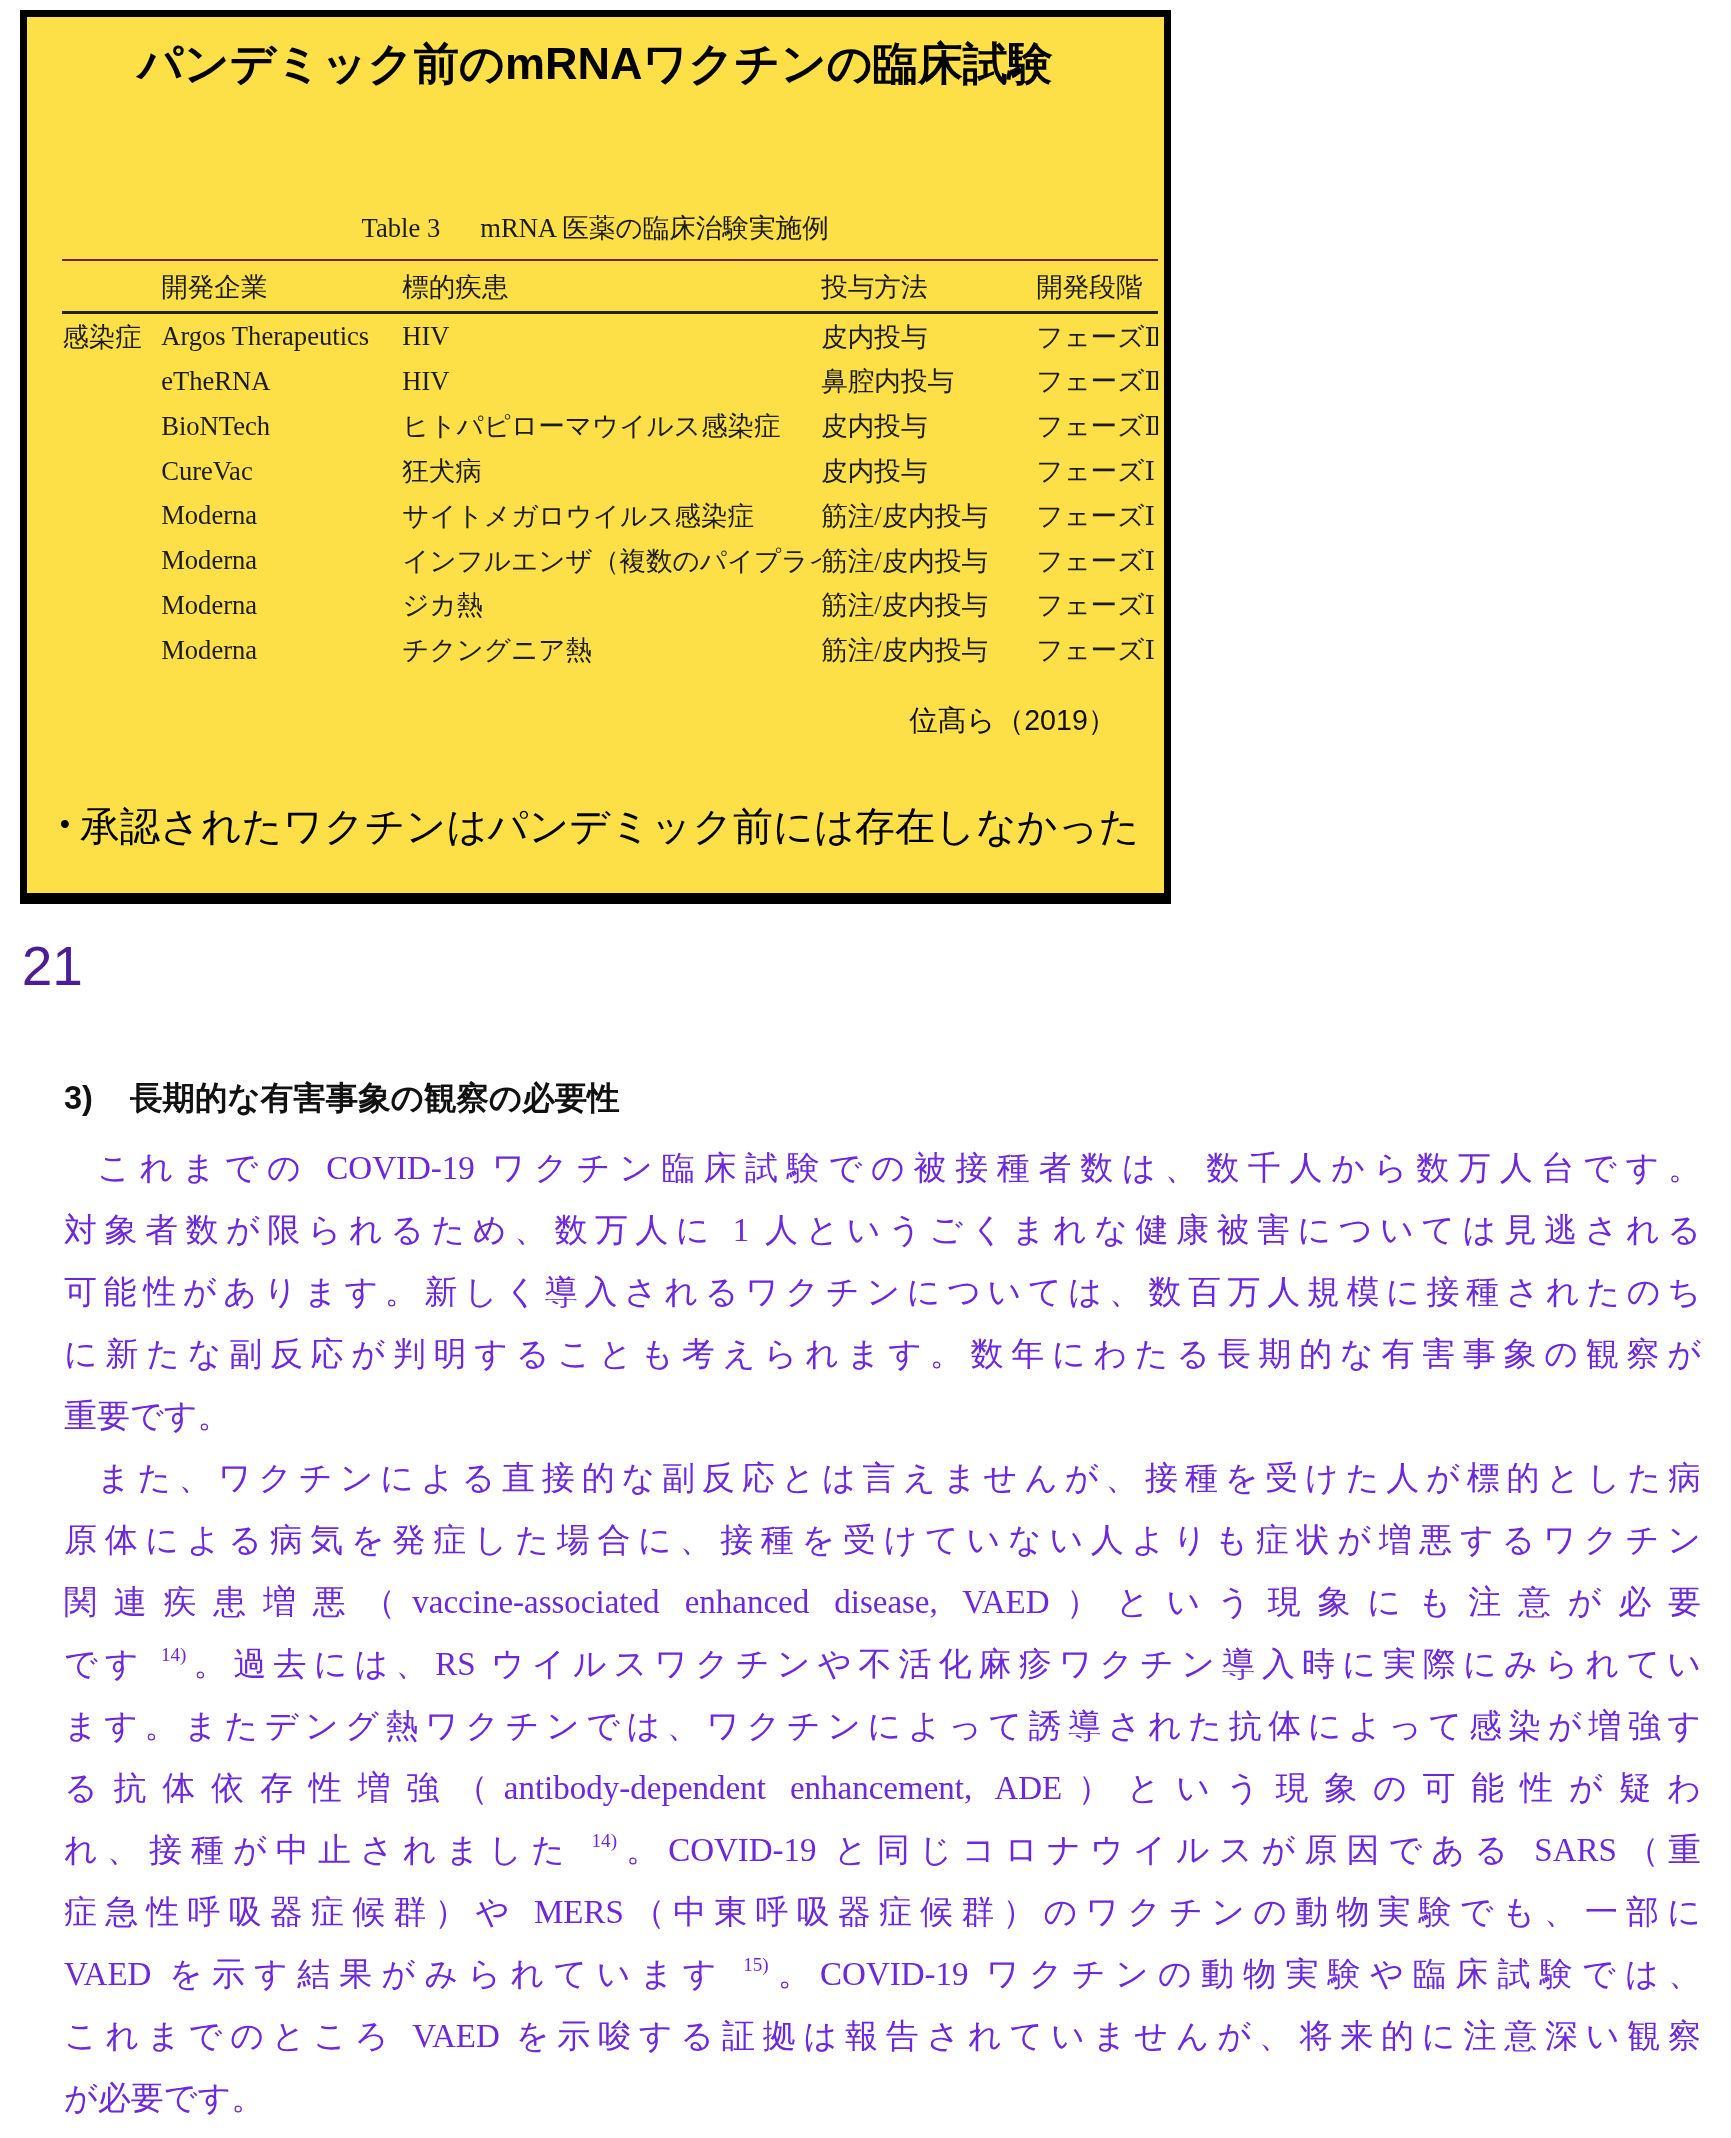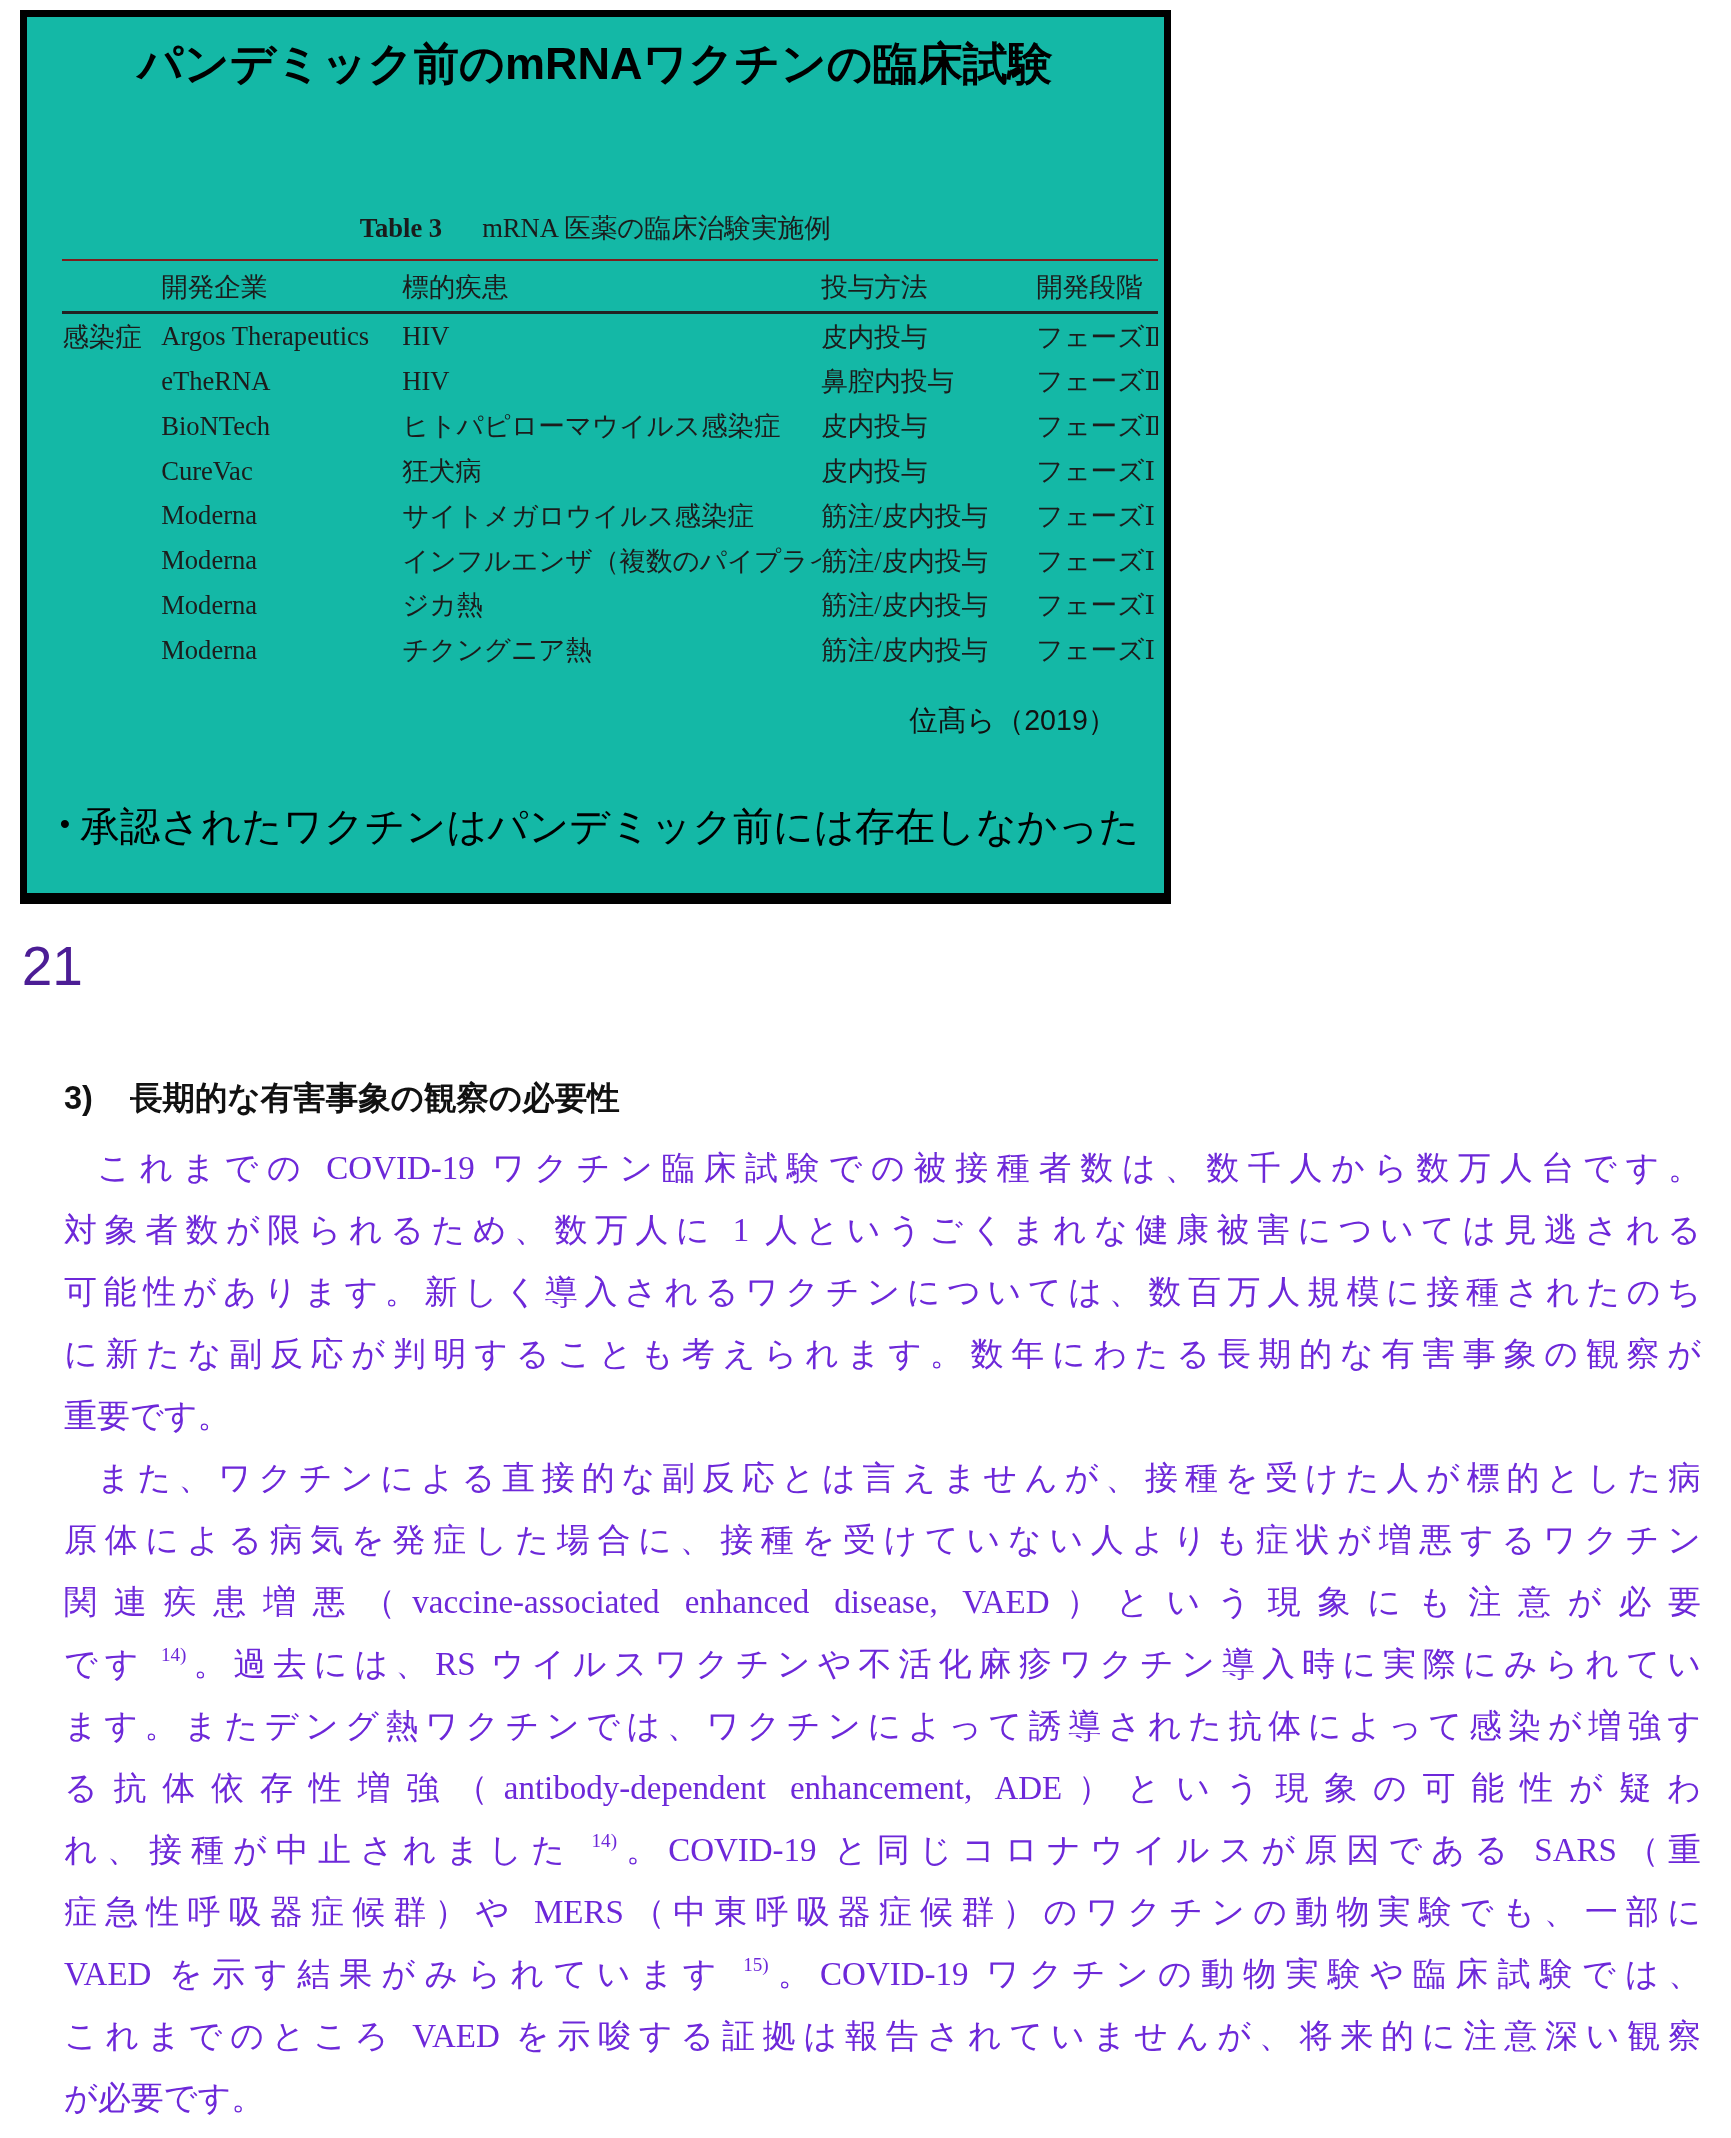--- a/index.html
+++ b/index.html
@@ -17,38 +17,38 @@
   .mincho { font-family: "Liberation Serif", "DejaVu Serif", serif; }
 
   
   .slide {
     box-sizing: border-box;
     position: absolute;
     left: 19.7px; top: 9.9px;
     width: 1151px; height: 894px;
     border: 7.9px solid #000;
     border-bottom-width: 11.8px;
-    background: #14b8a6;
+    background: #fde047;
     padding: 13.8px 19.7px 0 19.7px;
   }
   .slide-title {
     text-align: center;
     font-size: 45px;
     font-weight: 700;
     letter-spacing: 0px;
     line-height: 65px;
     color: #000;
   }
   .table-caption {
     margin-top: 114px;
     text-align: center;
     font-size: 26.6px;
     color: #1b1b1b;
   }
-  .table-caption .cap-label { font-weight: 700; margin-right: 40px; text-align: center; }
+  .table-caption .cap-label { font-weight: 400; margin-right: 40px; text-align: center; }
 
   table.trials {
     margin: 13.8px 0 0 15.8px;
     width: 1095px;
     border-collapse: collapse;
     table-layout: fixed;
     font-size: 26.6px;
     color: #1c1c1c;
   }
   table.trials thead tr {

